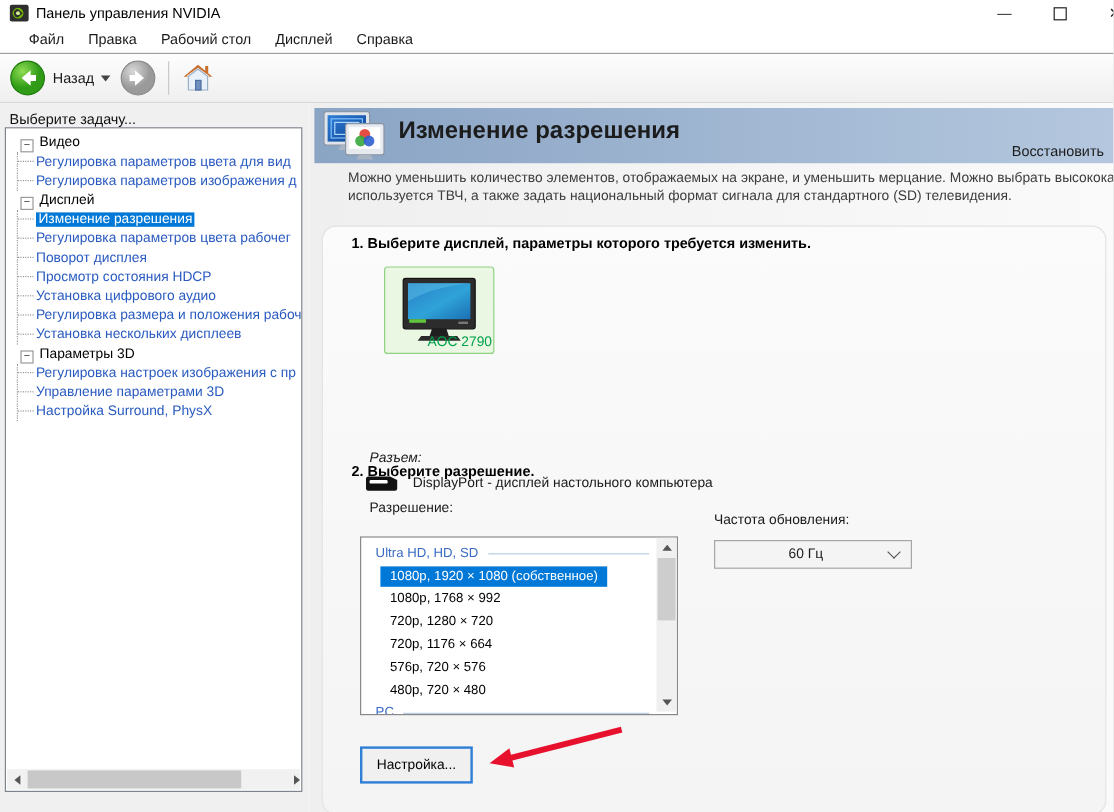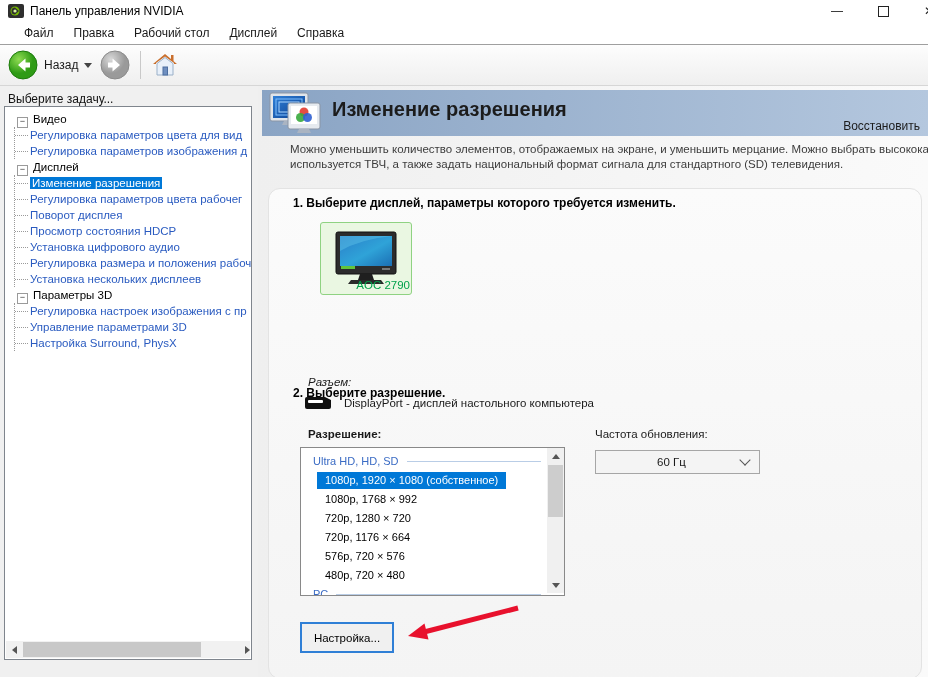--- a/index.html
+++ b/index.html
@@ -76,21 +76,21 @@
 
   .display-tile{position:absolute;left:62px;top:136px;width:90px;height:71px;background:#eaf7e2;
     border:1px solid #8fd282;border-radius:3px;display:flex;align-items:center;justify-content:center;}
   .display-name{position:absolute;left:62px;top:193px;width:90px;text-align:right;
     font-size:11.5px;color:#00a14b;}
 
   .lbl{position:absolute;font-size:11.5px;color:#1a1a1a;}
   .connector-label{left:50px;top:290px;font-style:italic;}
   .connector-row{position:absolute;left:46px;top:310px;display:flex;align-items:center;}
   .connector-text{font-size:11.5px;margin-left:10px;text-align:center;}
-  .resolution-label{left:50px;top:342px;font-weight:bold;}
+  .resolution-label{left:50px;top:332px;}
   .refresh-label{left:337px;top:342px;}
 
   .listbox{position:absolute;left:42px;top:361px;width:263px;height:147px;background:#fff;
     border:1px solid #898989;overflow:hidden;}
   .lb-rows{position:absolute;left:0;top:0;width:244px;padding-top:4px;}
   .lb-row{height:19px;line-height:19px;font-size:11px;white-space:nowrap;}
   .lb-group{display:flex;align-items:center;color:#3a6bc4;padding-left:12px;}
   .lb-group .rule{flex:1;border-top:1px solid #b9cde6;margin-left:8px;margin-right:4px;}
   .lb-item{padding-left:24px;color:#000;}
   .lb-item-sel{padding-left:16px;}

